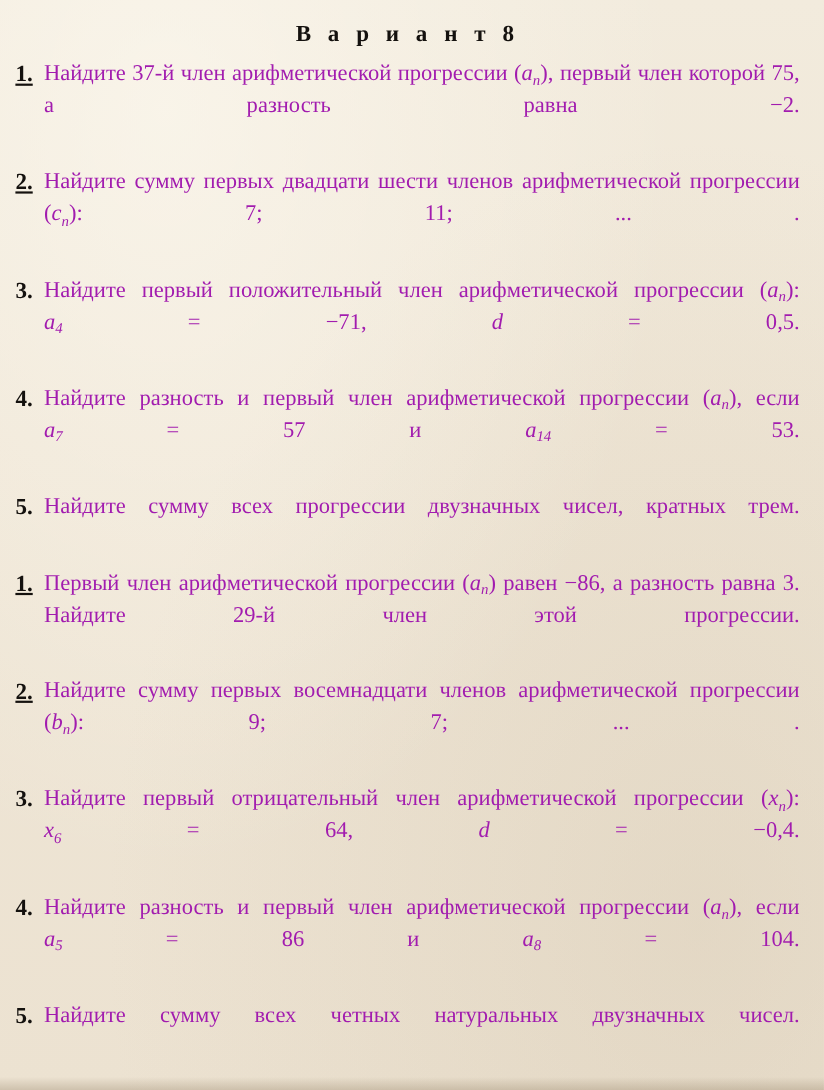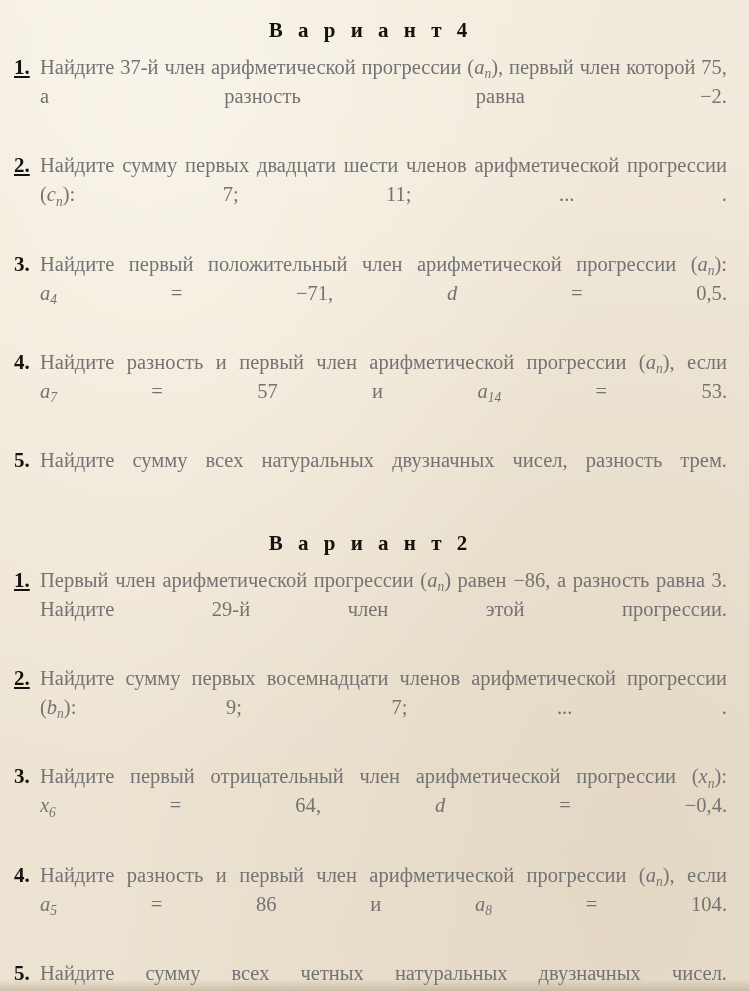--- a/index.html
+++ b/index.html
@@ -63,21 +63,21 @@
   }
   .num.underlined {
     text-decoration: underline;
   }
   .body {
     font-size: 20.5px;
     line-height: 1.42;
     text-align: justify;
     text-justify: inter-word;
     flex: 1;
-    color: #737373;
+    color: #a21caf;
   }
   .body:after {
     content: "";
     display: inline-block;
     width: 100%;
   }
   i.v {
     font-style: italic;
   }
   sub {
@@ -98,46 +98,45 @@
     pointer-events: none;
   }
 </style>
 </head>
 <body>
 
 <div class="paper"></div>
 
 <div class="sheet">
 
-  <div class="variant-title">В а р и а н т   4</div>
+  <div class="variant-title">В а р и а н т   8</div>
 
   <ol class="tasks">
     <li class="task">
       <span class="num underlined">1.</span>
       <span class="body">Найдите 37-й член арифметической прогрессии <span class="nowrap">(<i class="v">a<sub>n</sub></i>)</span>, первый член которой 75, а разность равна −2.</span>
     </li>
     <li class="task">
       <span class="num underlined">2.</span>
       <span class="body">Найдите сумму первых двадцати шести членов арифметической прогрессии <span class="nowrap">(<i class="v">c<sub>n</sub></i>)</span>: 7; 11; ... .</span>
     </li>
     <li class="task">
       <span class="num">3.</span>
       <span class="body">Найдите первый положительный член арифметической прогрессии <span class="nowrap">(<i class="v">a<sub>n</sub></i>)</span>: <span class="nowrap"><i class="v">a<sub>4</sub></i> = −71</span>, <span class="nowrap"><i class="v">d</i> = 0,5</span>.</span>
     </li>
     <li class="task">
       <span class="num">4.</span>
       <span class="body">Найдите разность и первый член арифметической прогрессии <span class="nowrap">(<i class="v">a<sub>n</sub></i>)</span>, если <span class="nowrap"><i class="v">a<sub>7</sub></i> = 57</span> и <span class="nowrap"><i class="v">a<sub>14</sub></i> = 53</span>.</span>
     </li>
     <li class="task">
       <span class="num">5.</span>
-      <span class="body">Найдите сумму всех натуральных двузначных чисел, разность трем.</span>
+      <span class="body">Найдите сумму всех прогрессии двузначных чисел, кратных трем.</span>
     </li>
   </ol>
 
-  <div class="variant-title second">В а р и а н т   2</div>
 
   <ol class="tasks">
     <li class="task">
       <span class="num underlined">1.</span>
       <span class="body">Первый член арифметической прогрессии <span class="nowrap">(<i class="v">a<sub>n</sub></i>)</span> равен −86, а разность равна 3. Найдите 29-й член этой прогрессии.</span>
     </li>
     <li class="task">
       <span class="num underlined">2.</span>
       <span class="body">Найдите сумму первых восемнадцати членов арифметической прогрессии <span class="nowrap">(<i class="v">b<sub>n</sub></i>)</span>: 9; 7; ... .</span>
     </li>

